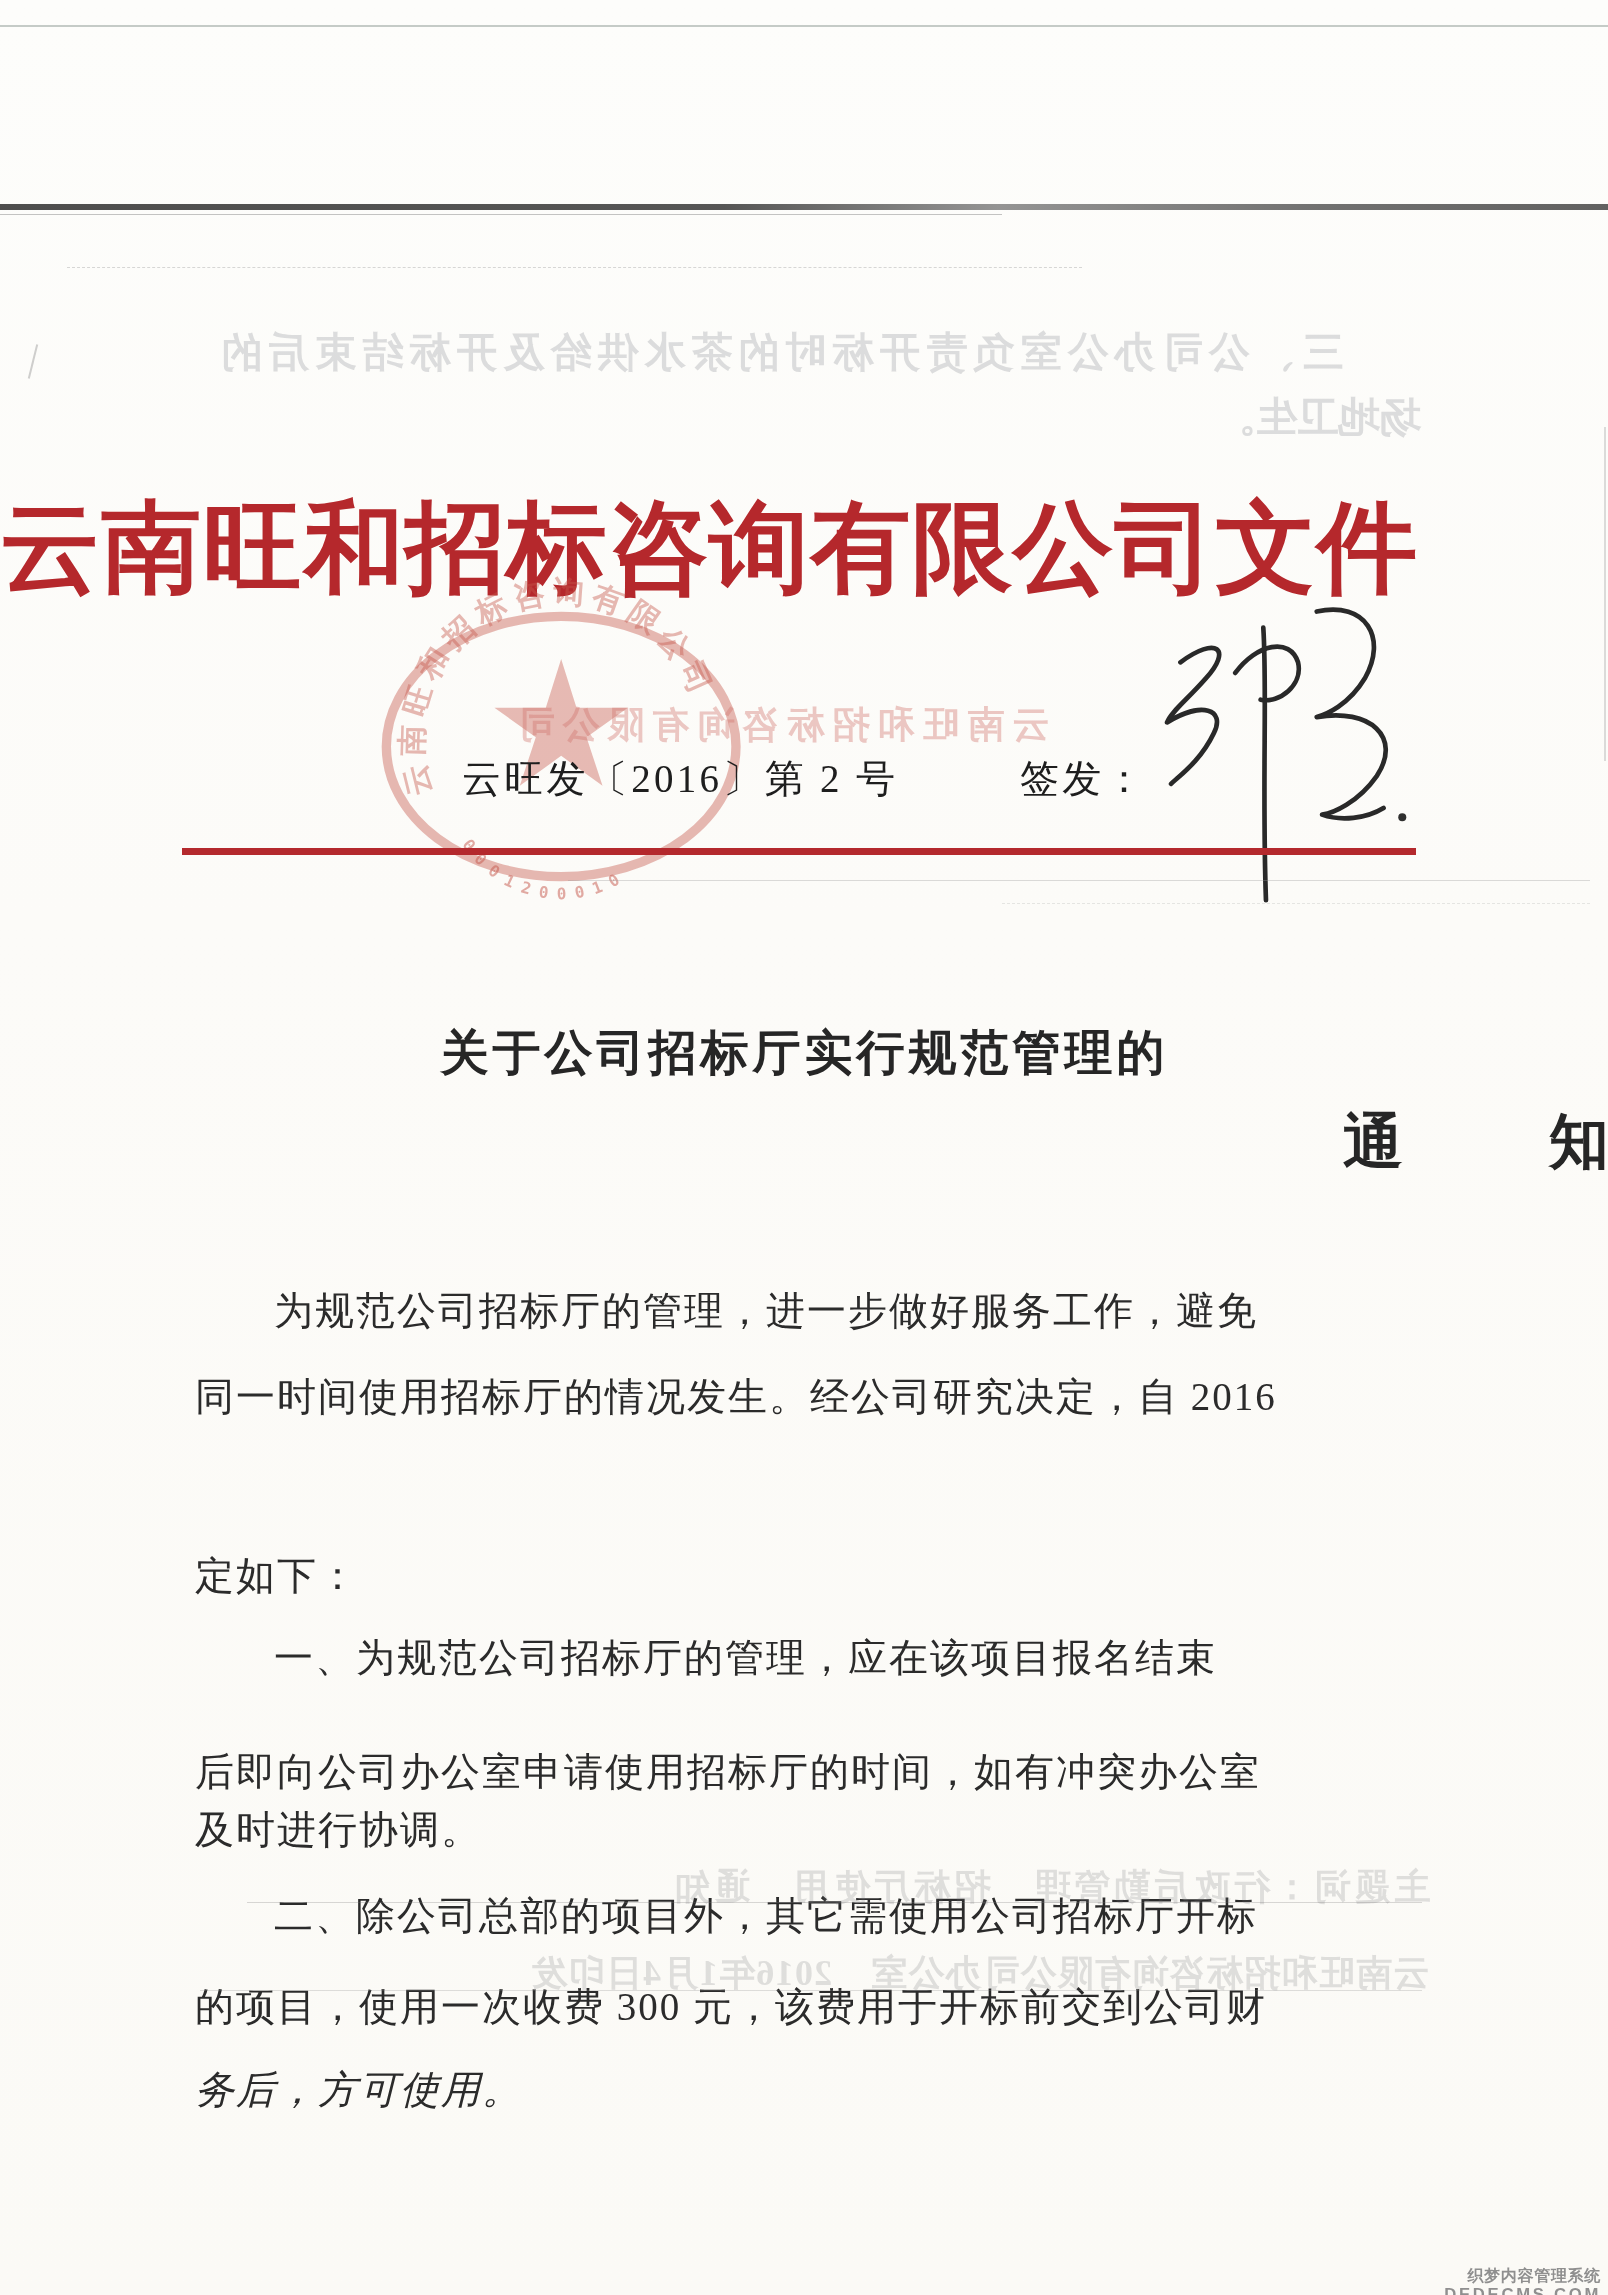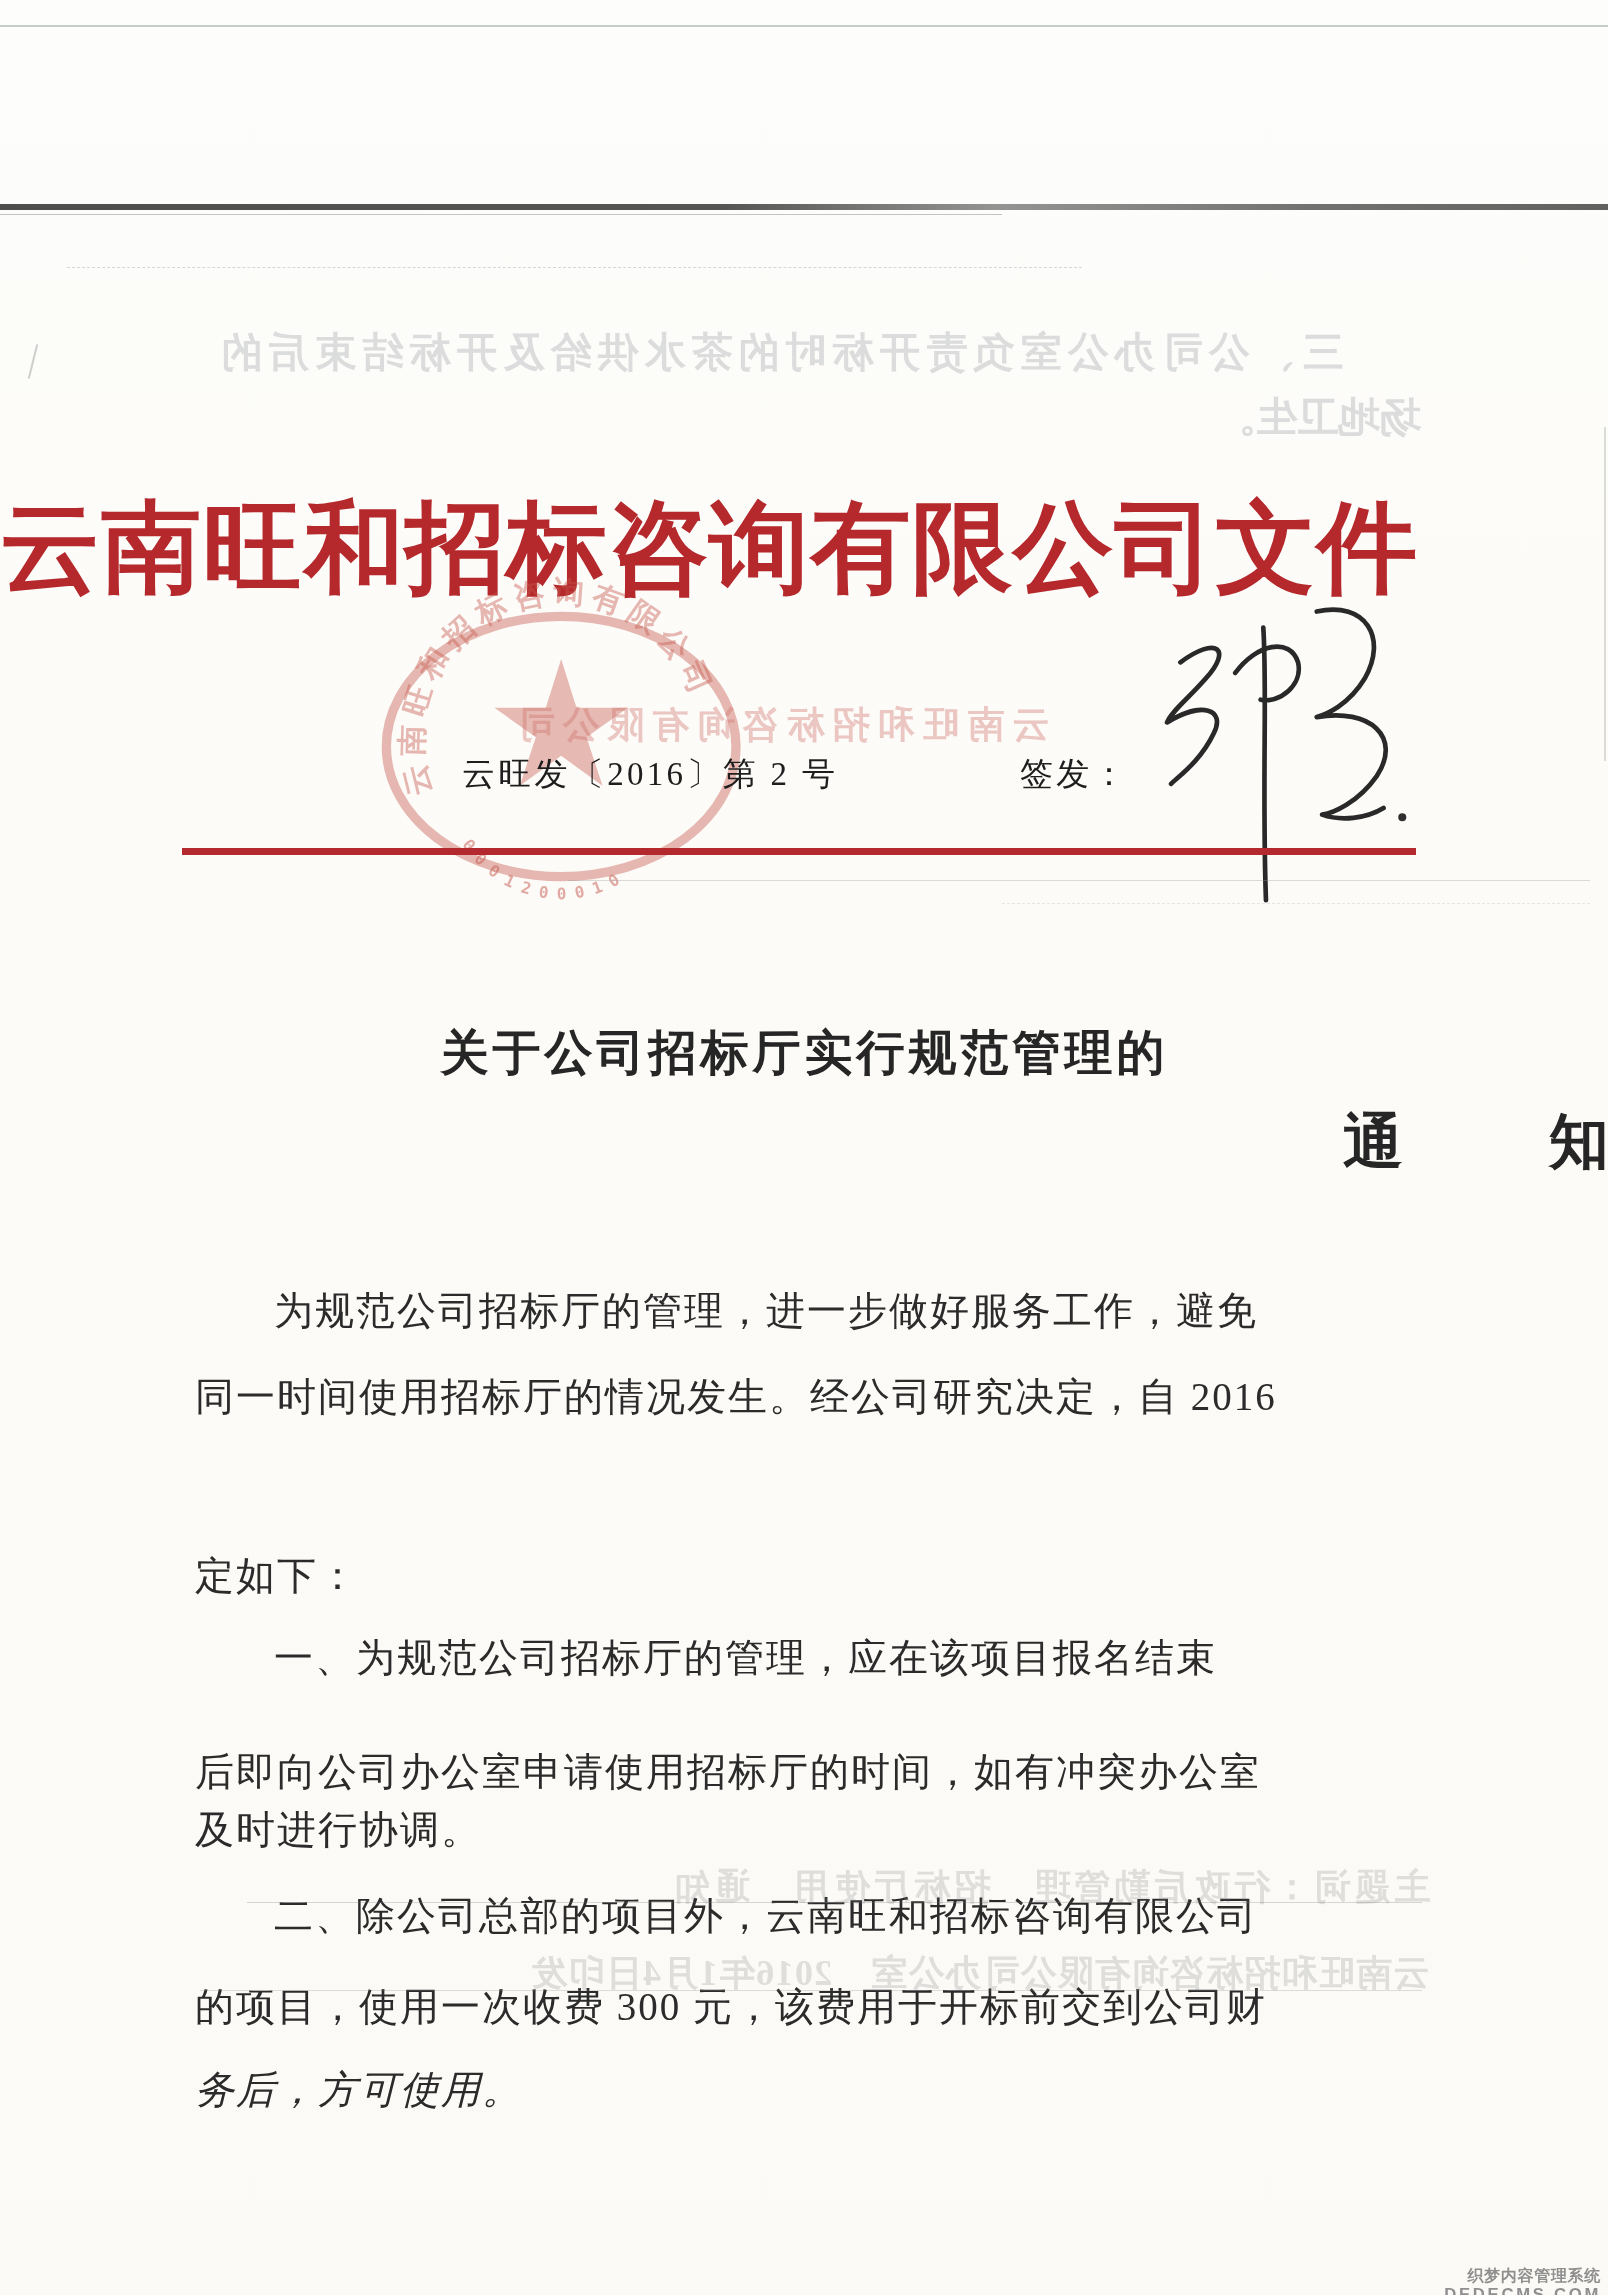--- a/index.html
+++ b/index.html
@@ -10,21 +10,21 @@
   }
   .abs{position:absolute;}
   .flip{transform:scaleX(-1);}
   
   .ln{position:absolute;pointer-events:none;}
   
   .org-title{
     width:1273px;text-align:center;font-size:100px;font-weight:bold;
     letter-spacing:1.3px;color:#b5282c;white-space:nowrap;
   }
-  .docnum{font-size:33px;letter-spacing:3.3px;color:#1e1e1e;white-space:nowrap;}
+  .docnum{font-size:39px;letter-spacing:3.3px;color:#1e1e1e;white-space:nowrap;}
   .red-line{background:#b4292d;}
   .bleed{color:rgba(106,110,118,0.22);white-space:nowrap;font-weight:bold;}
   .bleed-red{color:rgba(207,114,104,0.38);white-space:nowrap;font-weight:bold;}
   .doc-title{width:1609px;text-align:center;font-size:48px;font-weight:bold;
     letter-spacing:4px;color:#262626;white-space:nowrap;}
   .notice{width:1609px;text-align:right;font-size:60px;font-weight:bold;color:#262626;}
   .notice .gap{display:inline-block;width:146px;}
   .bodyline{font-size:39px;letter-spacing:2px;color:#2b2b2b;white-space:nowrap;}
   .wm{color:#8f8f8f;text-align:right;font-family:"Liberation Sans","DejaVu Sans",sans-serif;line-height:1.15;}
   .wm .l1{font-size:16px;font-weight:bold;letter-spacing:0.7px;}
@@ -83,21 +83,21 @@
   <div class="abs notice" style="left:0;top:1102px;">
     <span>通</span><span class="gap"></span><span>知</span>
   </div>
 
   <div class="abs bodyline" style="left:274px;top:1284px;">为规范公司招标厅的管理，进一步做好服务工作，避免</div>
   <div class="abs bodyline" style="left:195px;top:1370px;">同一时间使用招标厅的情况发生。经公司研究决定，自 2016</div>
   <div class="abs bodyline" style="left:195px;top:1549px;">定如下：</div>
   <div class="abs bodyline" style="left:274px;top:1631px;">一、为规范公司招标厅的管理，应在该项目报名结束</div>
   <div class="abs bodyline" style="left:195px;top:1720px;margin-top:25px;">后即向公司办公室申请使用招标厅的时间，如有冲突办公室</div>
   <div class="abs bodyline" style="left:195px;top:1803px;">及时进行协调。</div>
-  <div class="abs bodyline" style="left:274px;top:1889px;">二、除公司总部的项目外，云南旺和招标咨询有限公司</div>
+  <div class="abs bodyline" style="left:274px;top:1889px;">二、除公司总部的项目外，其它需使用公司招标厅开标</div>
   <div class="abs bodyline" style="left:195px;top:1980px;">的项目，使用一次收费 300 元，该费用于开标前交到公司财</div>
   <div class="abs bodyline" style="left:195px;top:2063px;font-style:italic;">务后，方可使用。</div>
 
   <div class="ln" style="left:247px;top:1902px;width:1175px;height:1.3px;background:#777;opacity:.28;"></div>
   <div class="ln" style="left:200px;top:1990px;width:1222px;height:1.3px;background:#888;opacity:.26;"></div>
 
   <div class="abs bleed flip" style="left:321px;top:1863px;width:1109px;font-size:36px;letter-spacing:4px;text-align:left;color:rgba(110,110,115,0.20);">主题词：行政后勤管理　招标厅使用　通知</div>
   <div class="abs bleed flip" style="left:267px;top:1949px;width:1162px;font-size:36px;letter-spacing:1.3px;text-align:left;color:rgba(110,110,115,0.20);">云南旺和招标咨询有限公司办公室　2016年1月4日印发</div>
 
   <div class="abs wm" style="left:1429px;top:2267px;width:172px;">

